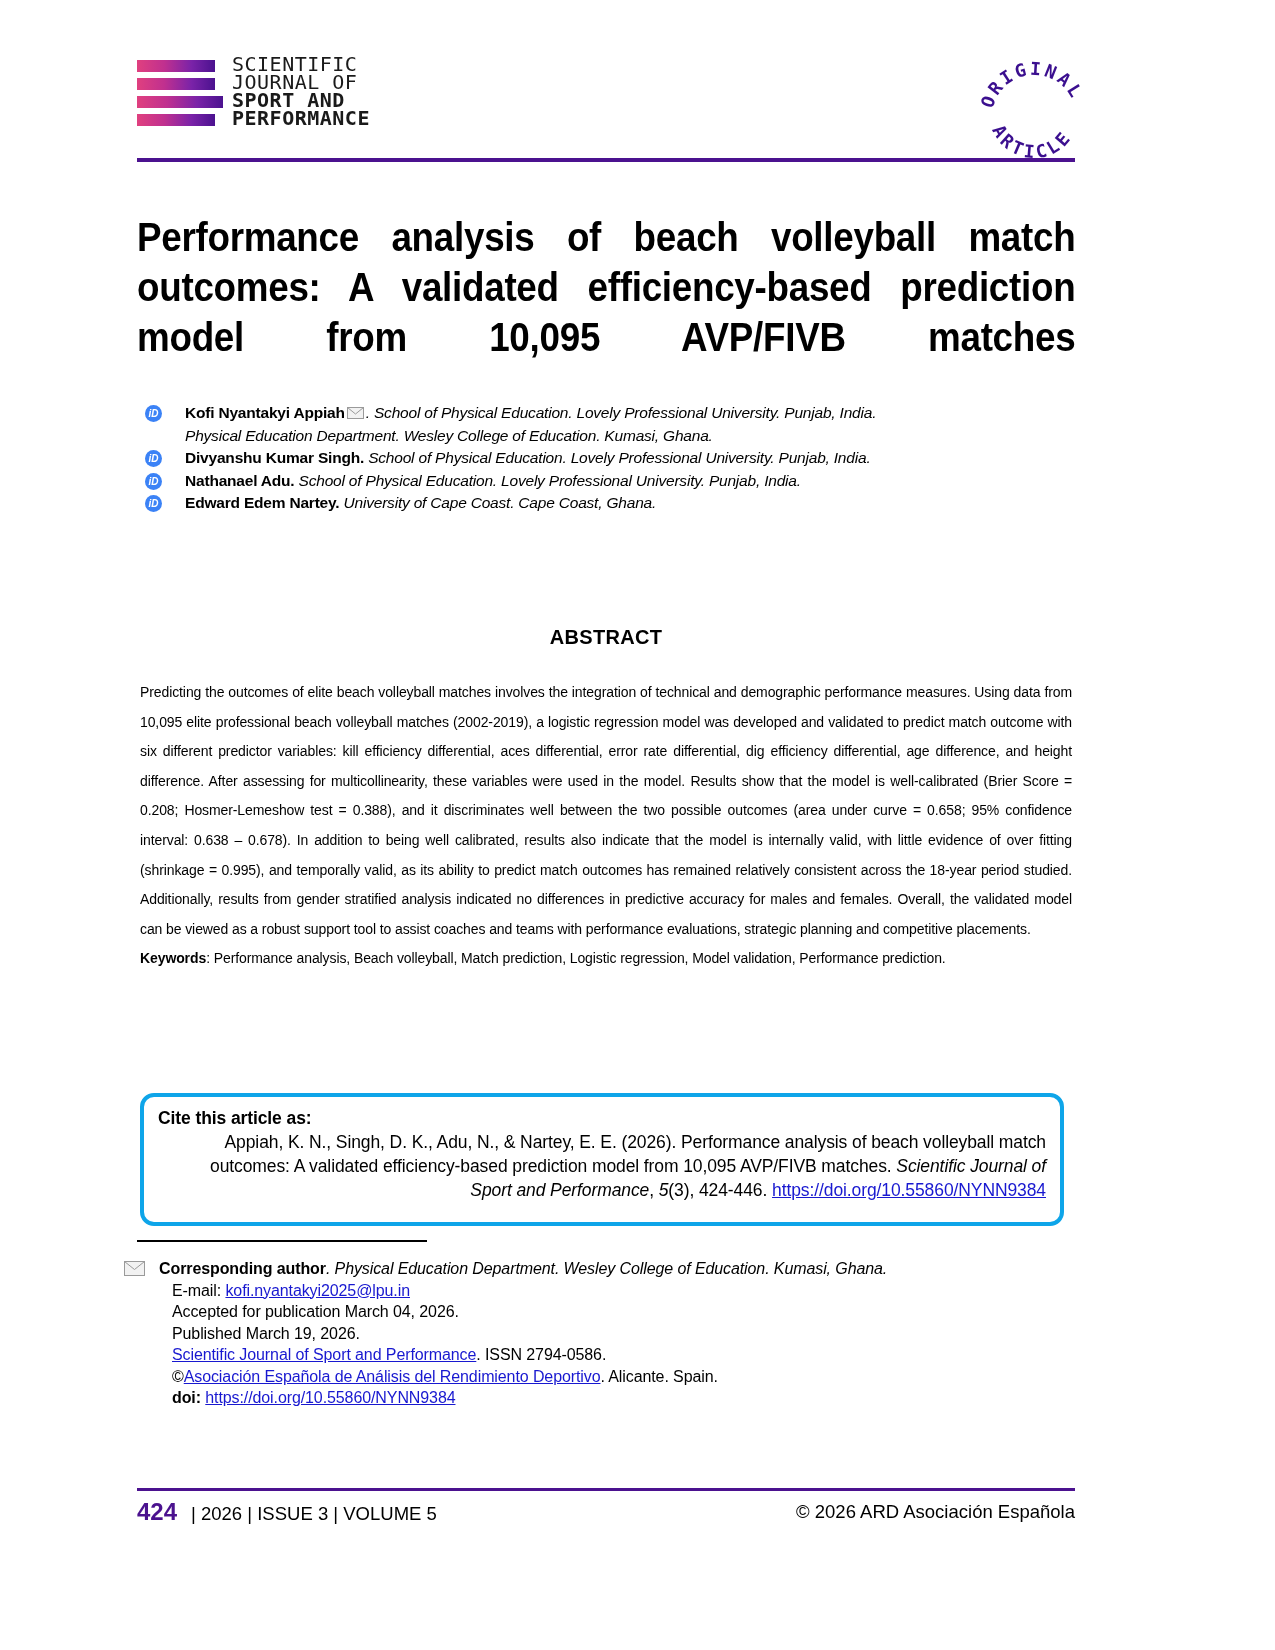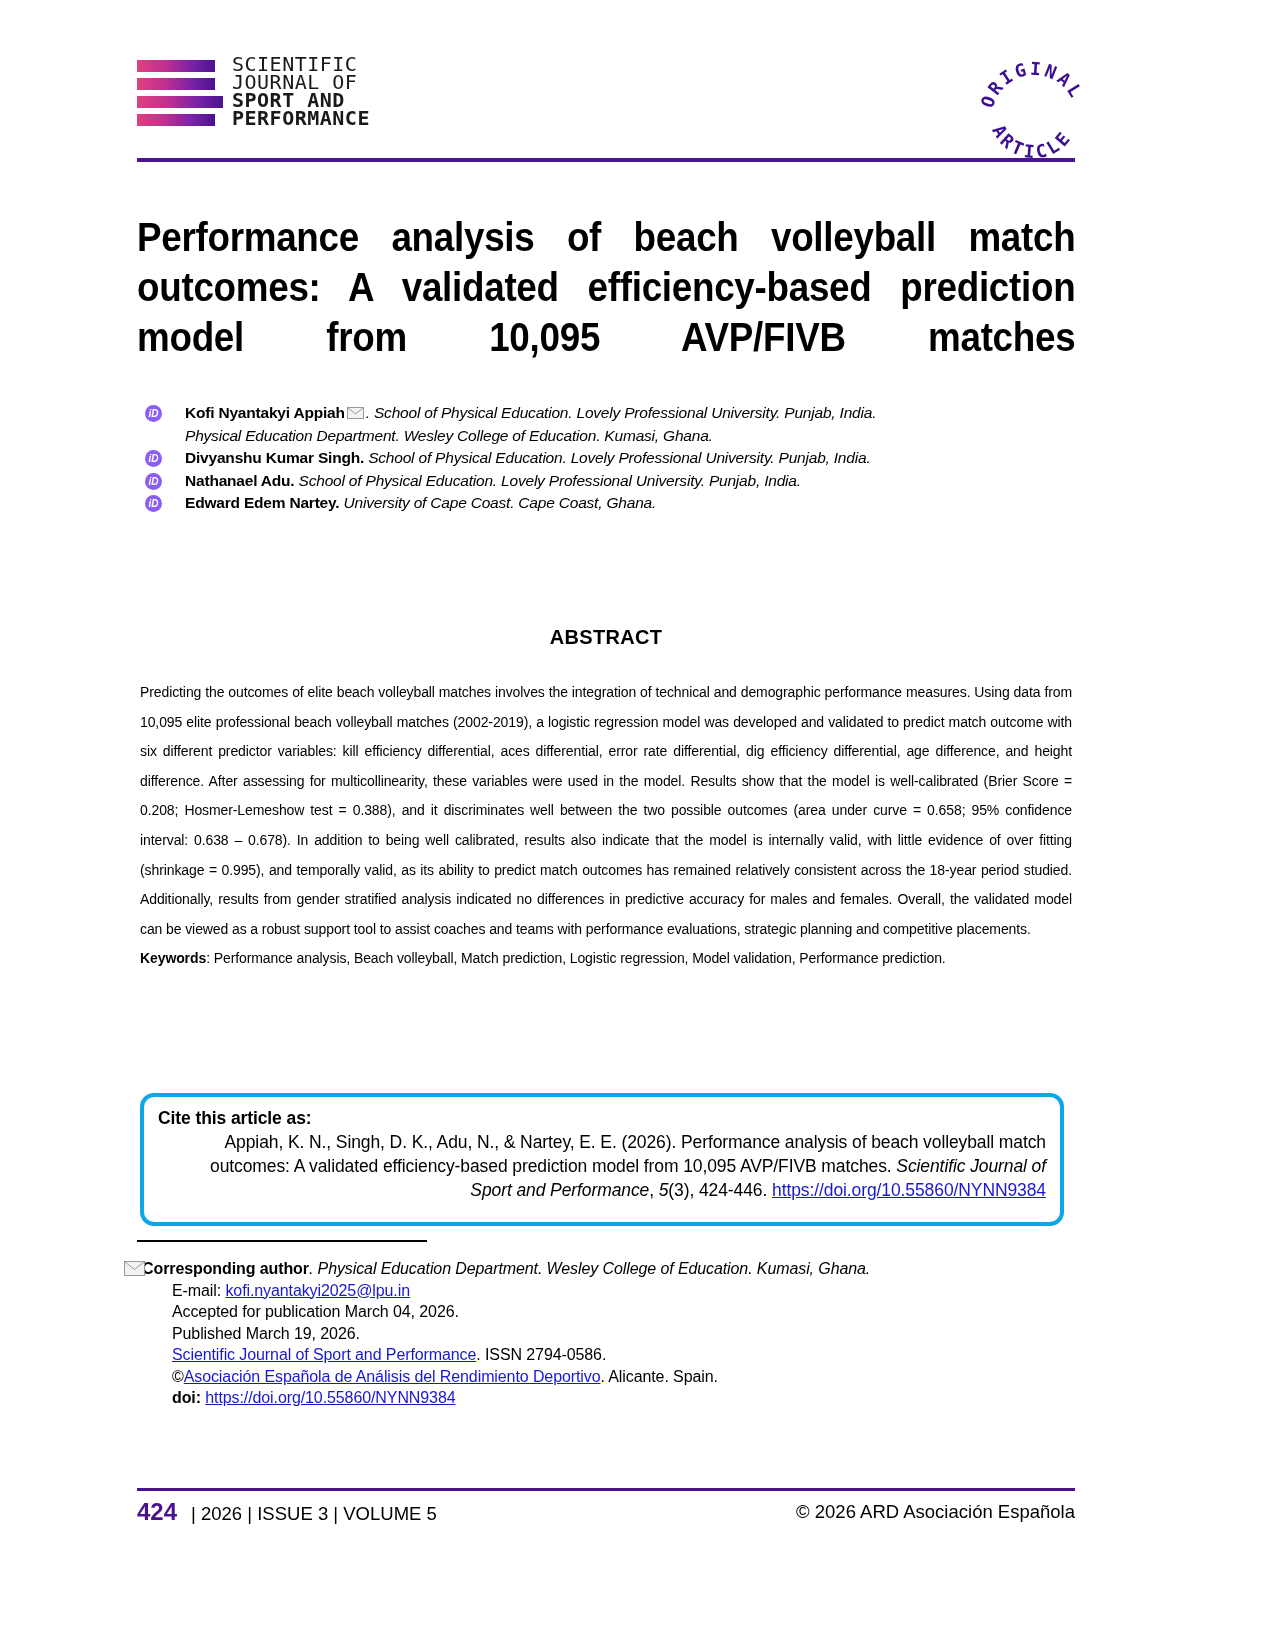--- a/index.html
+++ b/index.html
@@ -119,21 +119,21 @@
     margin-bottom: 0px;
     min-height: 22.5px;
   }
   .orcid {
     position: absolute;
     left: 0;
     top: 3px;
     width: 17px;
     height: 17px;
     border-radius: 50%;
-    background: #8b5cf6;
+    background: #3b82f6;
     color: #fff;
     font-size: 10px;
     font-weight: bold;
     font-style: italic;
     line-height: 17px;
     text-align: center;
     font-family: "Liberation Sans", sans-serif;
   }
   .a-name {
     font-weight: bold;
@@ -232,21 +232,21 @@
     left: 124px;
     top: 1258px;
     width: 940px;
     font-family: "Liberation Sans Narrow", "Liberation Sans", sans-serif;
     font-size: 16px;
     line-height: 21.5px;
     letter-spacing: -0.1px;
   }
   .fn-first {
     position: relative;
-    padding-left: 18px;
+    padding-left: 35px;
   }
   .fn-env {
     position: absolute;
     left: 0px;
     top: 2px;
     width: 21px;
     height: 15px;
   }
   .fn-bold { font-weight: bold; }
   .fn-ital { font-style: italic; }

